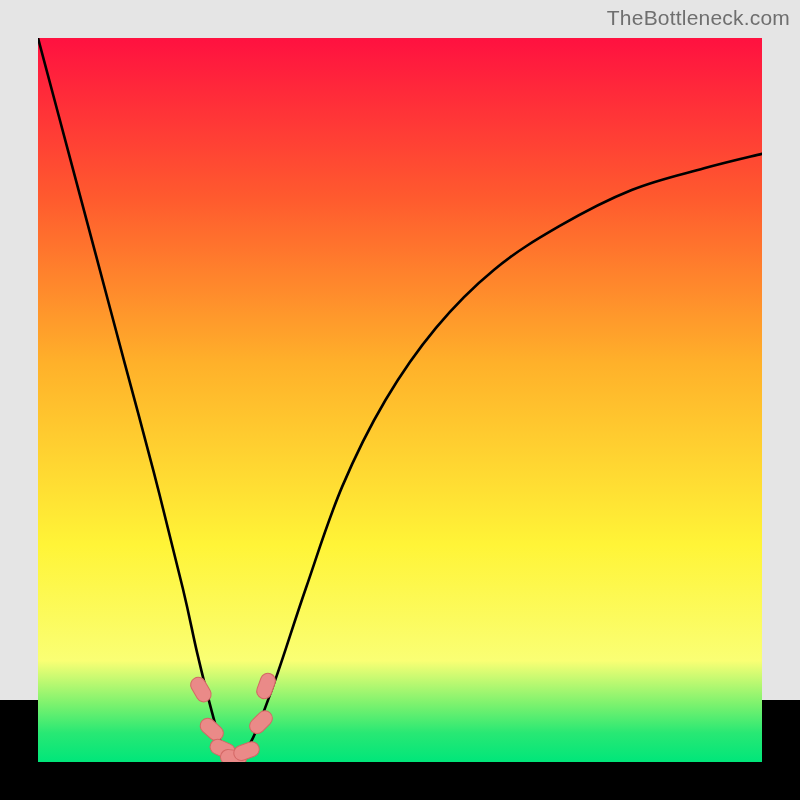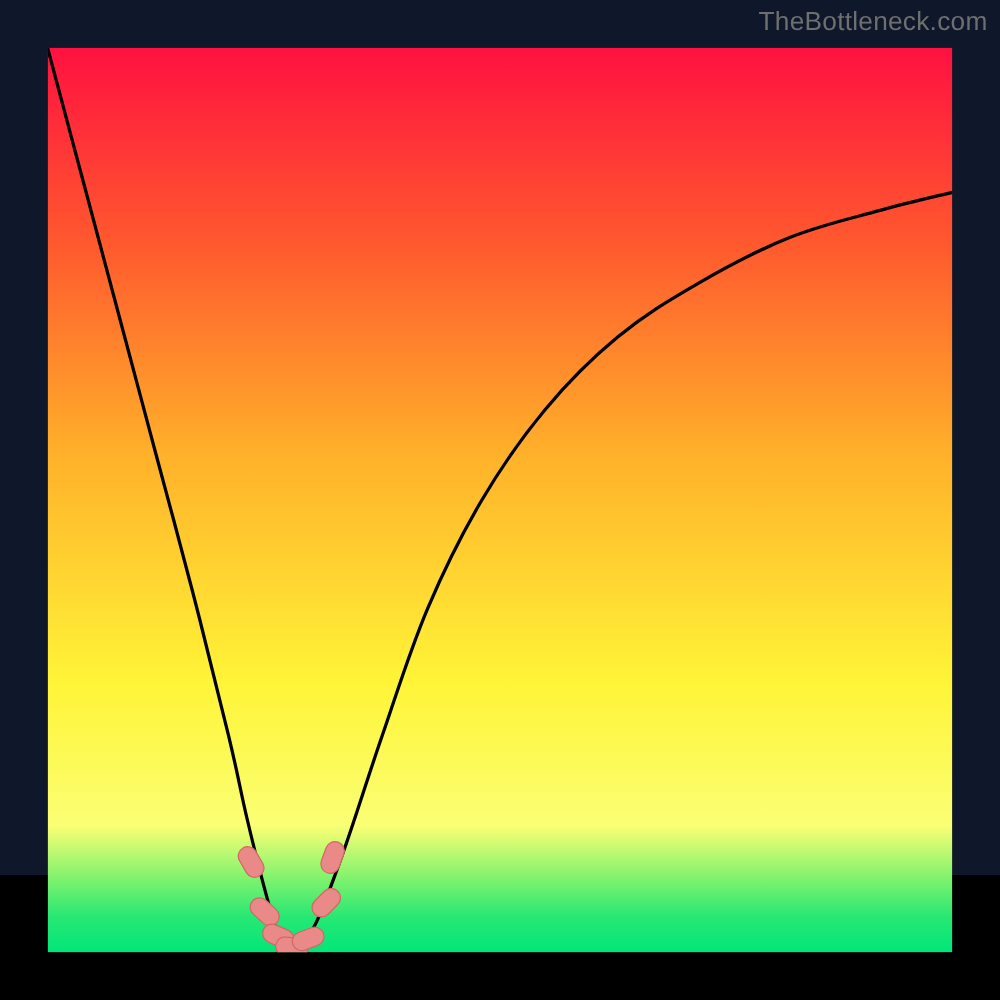--- a/index.html
+++ b/index.html
@@ -8,21 +8,21 @@
     width: 800px;
     height: 800px;
     overflow: hidden;
     background: #000;
     font-family: Arial, Helvetica, sans-serif;
   }
   .frame {
     position: absolute;
     left: 0; top: 0;
     width: 800px; height: 700px;
-    background: #0f172a;
+    background: #e5e5e5;
   }
   .plot {
     position: absolute;
     left: 38px;
     top: 38px;
     width: 724px;
     height: 724px;
     overflow: hidden;
   }
   .watermark {

